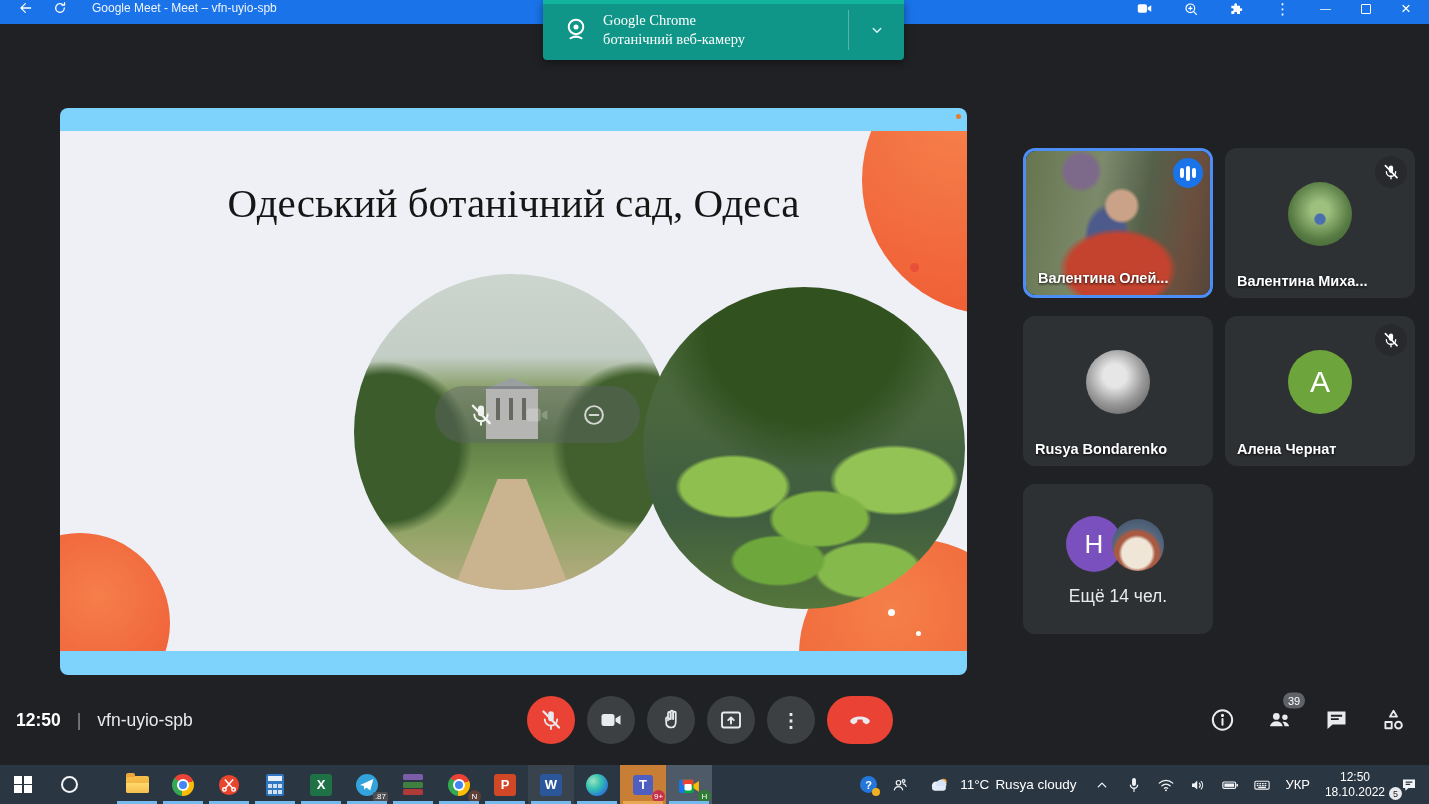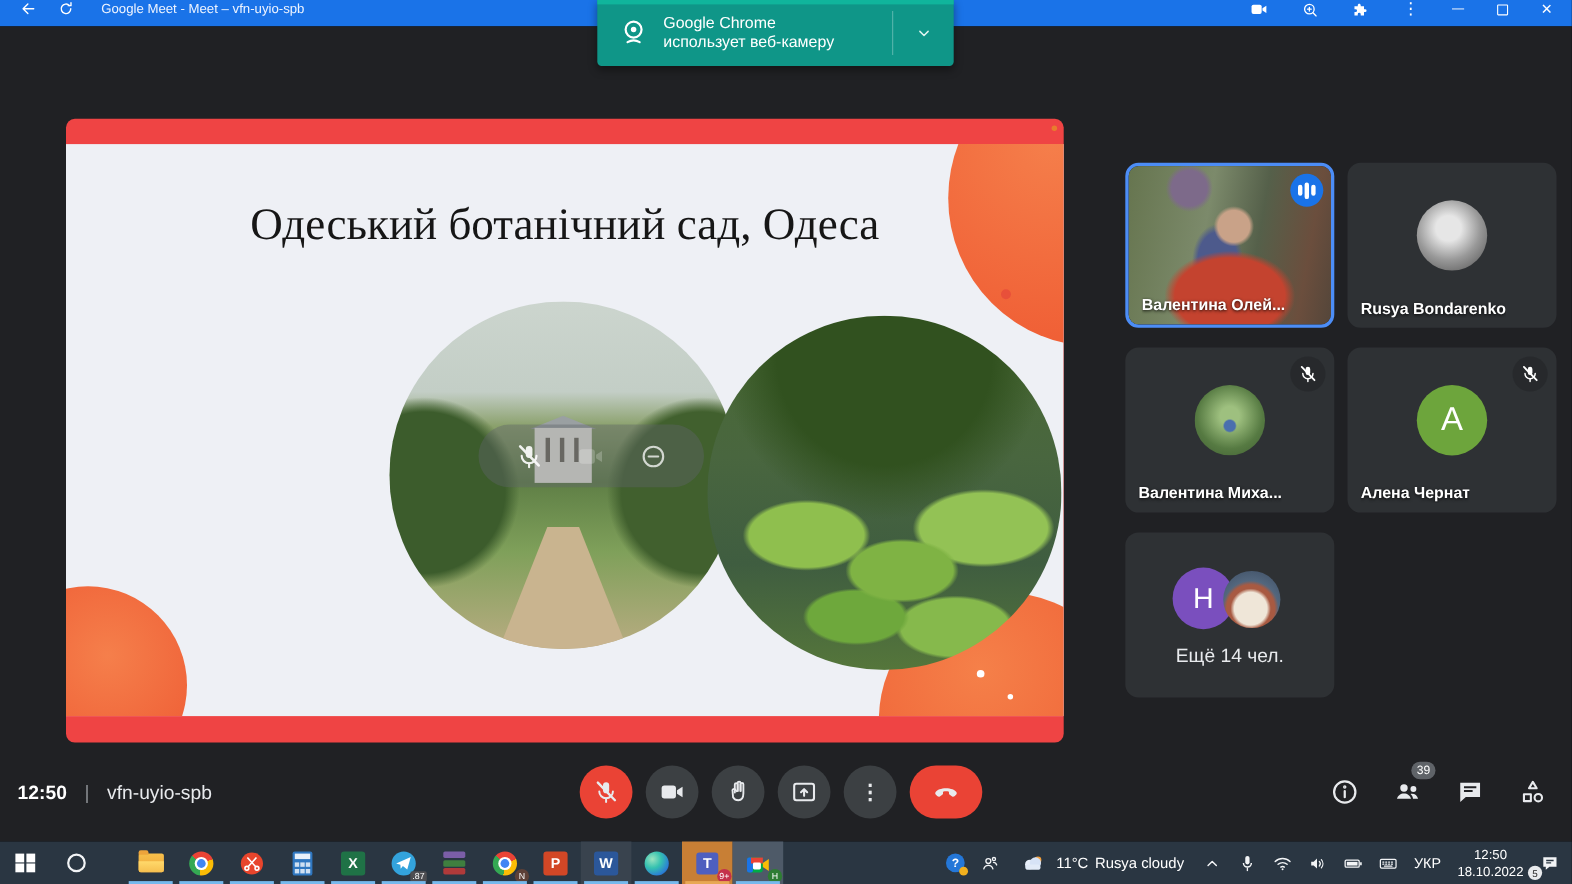--- a/index.html
+++ b/index.html
@@ -10,41 +10,41 @@
   .titlebar { position:absolute; left:0; top:0; width:1429px; height:24px; background:#1a73e8;
     display:flex; align-items:flex-start; color:#fff; }
   .tb-left { display:flex; align-items:center; gap:18px; padding-left:18px; }
   .tb-title { font-size:12px; color:#eef4ff; margin-left:6px; }
   .tb-right { margin-left:auto; display:flex; align-items:center; gap:30px; padding-right:18px; }
   .tb-ico { width:16px; height:16px; color:#fff; display:block; }
   .tb-glyph { font-size:14px; line-height:1; color:#fff; }
   .maxbox { width:10px; height:10px; border:1.4px solid #fff; border-radius:1px; }
 
   
-  .notif { position:absolute; left:543px; top:0; width:324px; height:60px; z-index:60;
+  .notif { position:absolute; left:543px; top:0; width:361px; height:60px; z-index:60;
     background:#0f9688; border-radius:0 0 4px 4px; box-shadow:0 3px 8px rgba(0,0,0,.4);
-    display:flex; align-items:center; color:#fff; }
+    display:flex; align-items:center; color:#fff;font-family:Liberation Serif, serif; }
   .notif::before { content:""; position:absolute; left:0; top:0; right:0; height:4px; background:#10b59c; }
   .notif-ico { width:30px; height:30px; margin:0 12px 0 18px; color:#fff; }
   .notif-texts { display:flex; flex-direction:column; gap:2px; font-size:14.5px; }
   .notif-chev { margin-left:auto; width:56px; height:40px; display:flex; align-items:center; justify-content:center;
     border-left:1px solid rgba(255,255,255,.3); }
   .notif-chev svg { width:18px; height:18px; color:#dff5f0; }
 
   
   .meet { position:absolute; left:0; top:24px; width:1429px; height:741px; background:#202124; overflow:hidden; }
 
   .banner { position:absolute; left:14px; top:22px; width:1398px; height:43px; background:#3a3d40;
     border-radius:10px; display:flex; align-items:center; padding-left:22px; gap:22px; }
   .banner-avatar { width:29px; height:29px; border-radius:50%;
     background:radial-gradient(circle at 42% 38%, #e3e3e3 0 22%, #9a9a9a 55%, #4e4e4e); }
   .banner-text { font-size:15px; color:#e8eaed; font-weight:500; }
 
   
-  .stage { position:absolute; left:60px; top:84px; width:907px; height:567px; background:#ef4444;
+  .stage { position:absolute; left:60px; top:84px; width:907px; height:567px; background:#7dd3fc;
     border-radius:8px; overflow:hidden; }
   .stage-dot { position:absolute; right:6px; top:6px; width:5px; height:5px; border-radius:50%; background:#e87c2e; }
   .slide { position:absolute; left:0; top:23px; width:907px; height:520px; background:#eef0f5; overflow:hidden; }
   .slide-title { text-align:center; margin-top:48px; font-family:"Liberation Serif", serif;
     font-size:41px; color:#161616; }
   .deco { position:absolute; border-radius:50%; }
   .deco-big { width:270px; height:270px; right:-165px; top:-86px;
     background:radial-gradient(circle at 35% 30%, #f57f4b, #f06036 70%); }
   .deco-bl { width:180px; height:180px; left:-70px; bottom:-62px;
     background:radial-gradient(circle at 60% 35%, #f57f4b, #ee5a33 75%); }
@@ -365,21 +365,21 @@
     <span class="tb-glyph" style="font-size:17px">×</span>
   </div>
 </div>
 
 <div class="notif">
   <svg class="notif-ico" viewBox="0 0 24 24">
       <use href="#ic-webcam"></use>
     </svg>
   <div class="notif-texts">
     <span>Google Chrome</span>
-    <span>использует веб-камеру</span>
+    <span>ботанічний веб-камеру</span>
   </div>
   <div class="notif-chev">
     <svg viewBox="0 0 24 24">
         <use href="#ic-chevdown"></use>
       </svg>
   </div>
 </div>
 
 <div class="meet">
 
@@ -430,32 +430,32 @@
       <div class="video1"></div>
       <div class="speak-badge">
         <i style="height:10px"></i>
           <i style="height:15px"></i>
           <i style="height:10px"></i>
       </div>
       <span class="tile-name">Валентина Олей...</span>
     </div>
 
     <div class="tile">
+      <div class="mute-badge">
+        <svg viewBox="0 0 24 24">
+            <use href="#ic-micoff"></use>
+          </svg>
+      </div>
+      <div class="tile-avatar avatar-green"></div>
+      <span class="tile-name">Валентина Миха...</span>
+    </div>
+
+    <div class="tile">
       <div class="tile-avatar avatar-gray"></div>
       <span class="tile-name">Rusya Bondarenko</span>
-    </div>
-
-    <div class="tile">
-      <div class="mute-badge">
-        <svg viewBox="0 0 24 24">
-            <use href="#ic-micoff"></use>
-          </svg>
-      </div>
-      <div class="tile-avatar avatar-green"></div>
-      <span class="tile-name">Валентина Миха...</span>
     </div>
 
     <div class="tile">
       <div class="mute-badge">
         <svg viewBox="0 0 24 24">
             <use href="#ic-micoff"></use>
           </svg>
       </div>
       <div class="tile-avatar avatar-letter">A</div>
       <span class="tile-name">Алена Чернат</span>

